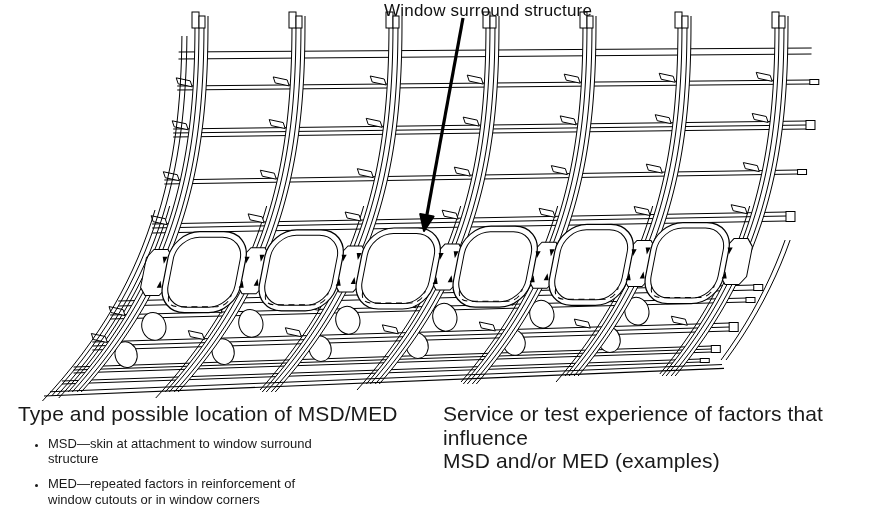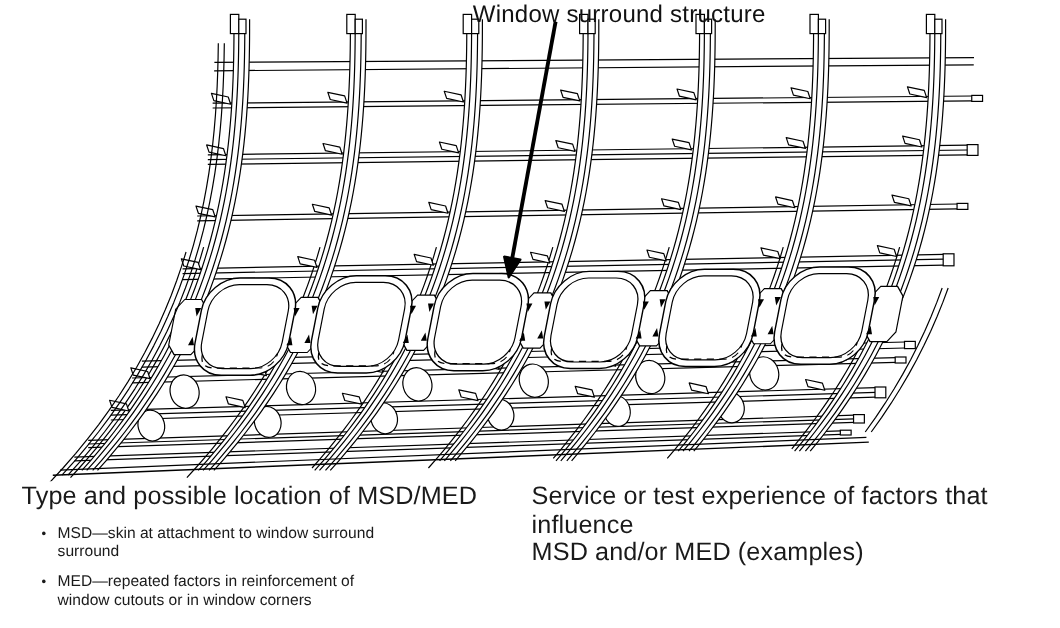--- a/index.html
+++ b/index.html
@@ -1,20 +1,20 @@
 <!DOCTYPE html>
 <html><head>
 <meta charset="utf-8">
 <style>
   html,body{margin:0;padding:0;background:#ffffff;}
   body{width:883px;height:523px;overflow:hidden;position:relative;
        font-family:"Liberation Sans","DejaVu Sans",sans-serif;color:#111;}
   .stage{position:absolute;inset:0;}
   #diagram{position:absolute;left:0;top:0;}
-  .callout{position:absolute;left:394px;top:1px;font-size:20px;letter-spacing:.2px;color:#111;}
+  .callout{position:absolute;left:384px;top:1px;font-size:17px;letter-spacing:.2px;color:#111;}
   .cap{position:absolute;top:402px;}
   .cap h2{margin:0;font-size:21px;font-weight:400;line-height:1.12;color:#1a1a1a;letter-spacing:.1px;}
   .cap ul{margin:8px 0 0 0;padding-left:30px;list-style:disc;}
   .cap li{font-size:13px;line-height:1.18;margin-bottom:4px;color:#1a1a1a;margin-top:10px;}
   .cap li::marker{font-size:11px;}
   .cap-left{left:18px;width:402px;}
   .cap-right{left:443px;width:420px;}
   .cap-right ul{padding-left:24px;}
 </style>
 </head>
@@ -250,21 +250,21 @@
       <line x1="463" y1="18" x2="426.8" y2="215.5" stroke="#000000" stroke-width="3.2"></line>
       <polygon points="424,231 420.2,214 433.6,216.4" fill="#000000" stroke="#000000" stroke-width="2" stroke-linejoin="round"></polygon>
     </svg>
   <div class="callout">Window surround structure</div>
 
   <section class="cap cap-left">
     <h2>Type and possible location of MSD/MED</h2>
     <ul>
       <li>
         <div>MSD—skin at attachment to window surround</div>
-        <div>surround</div>
+        <div>structure</div>
       </li>
       <li>
         <div>MED—repeated factors in reinforcement of</div>
         <div>window cutouts or in window corners</div>
       </li>
     </ul>
   </section>
 
   <section class="cap cap-right">
     <h2>

